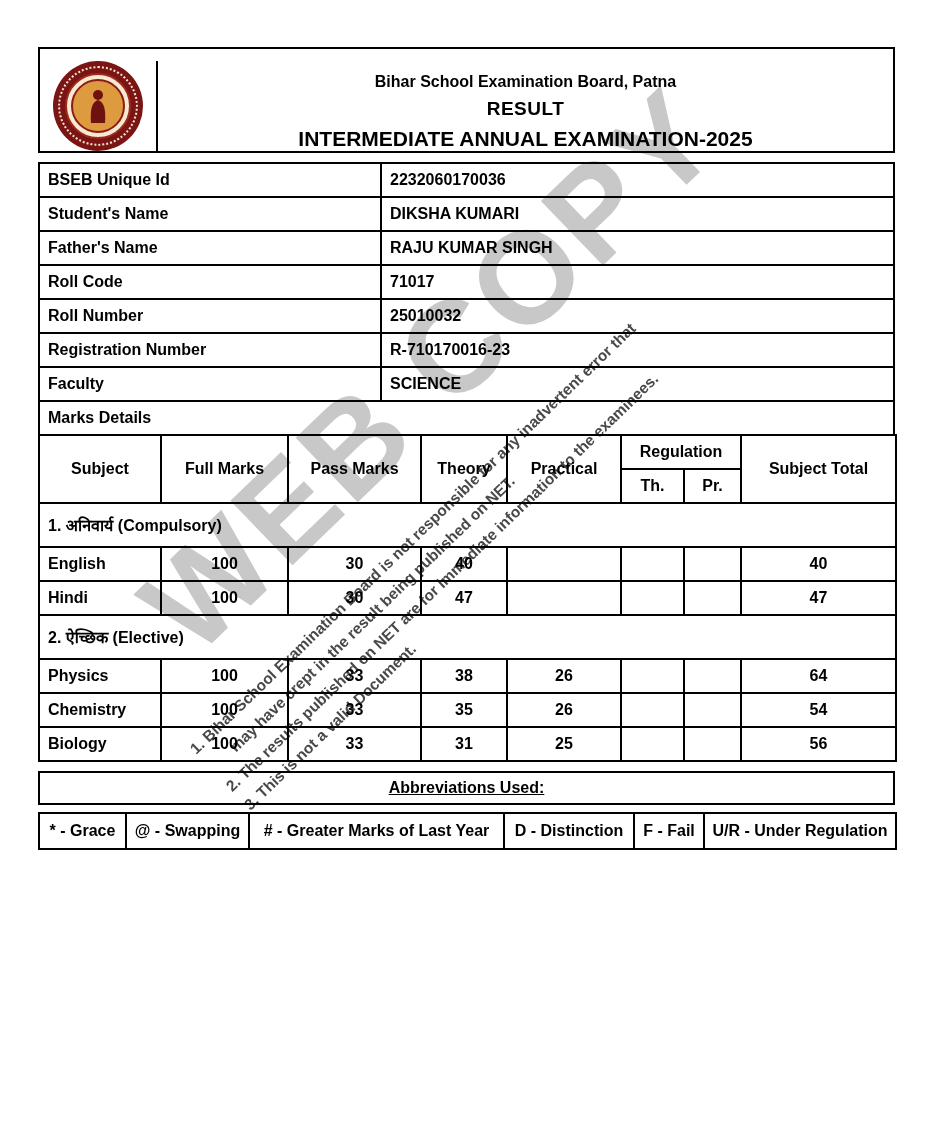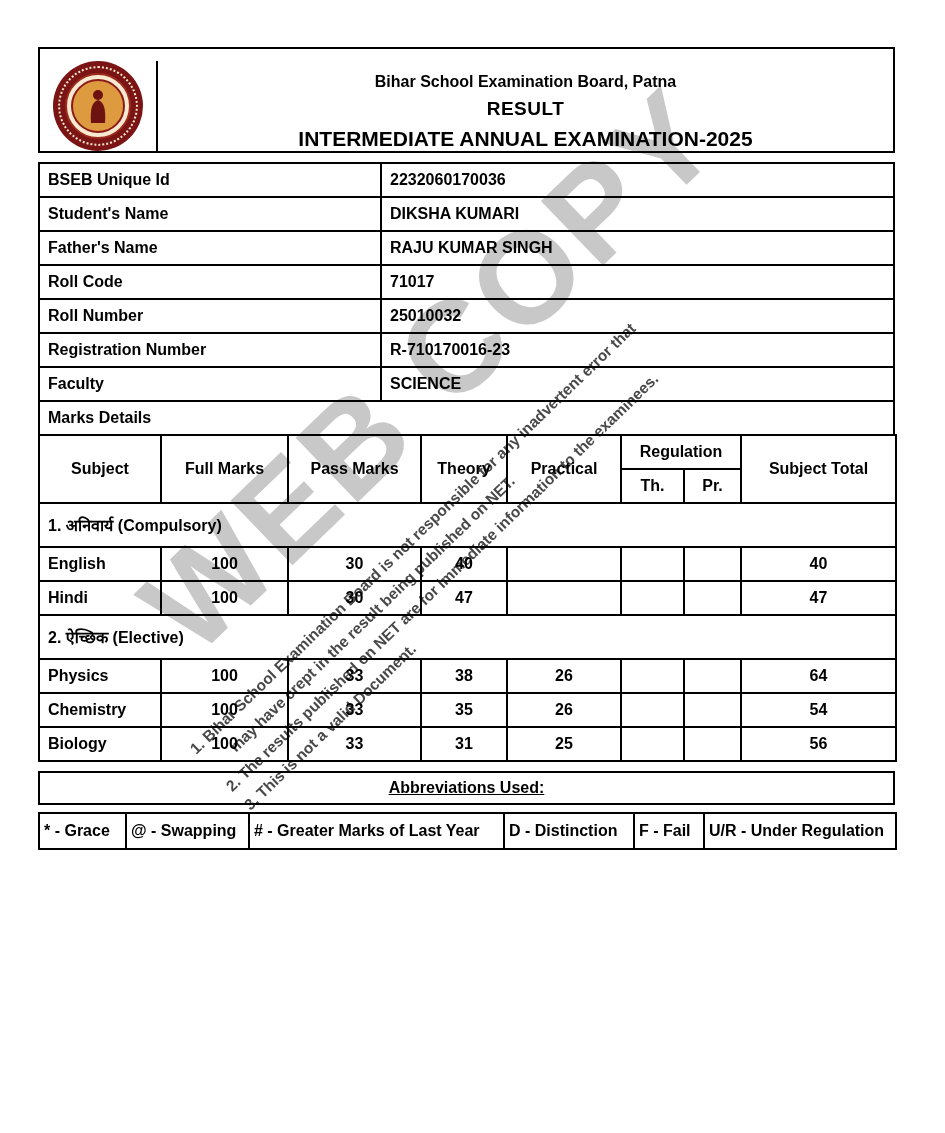--- a/index.html
+++ b/index.html
@@ -31,21 +31,21 @@
   td.c { text-align:center; padding:0 2px; }
   .marks-table { margin-top:-2px; }
   .marks-table td.hdr { text-align:center; padding:0 3px; }
   .marks-table td.subj-hdr { text-align:center; padding:0 0;margin-left:24px; }
   .section-row td { height:44px; }
   .final-table { margin-top:10px; }
   .abbr-title-table { margin-top:9px; }
   .abbr-title-table td { text-align:center; height:32px; }
   .underline { text-decoration:underline; }
   .abbr-items-table { margin-top:7px; }
-  .abbr-items-table td { text-align:left; padding:0 4px; height:36px; }
+  .abbr-items-table td { text-align:center; padding:0 4px; height:36px; }
 
   
   .watermark-layer { position:absolute; inset:0; z-index:1; pointer-events:none; }
   .web-copy {
     position:absolute; left:430px; top:370px;
     transform:translate(-50%,-50%) rotate(-44deg);
     font-size:130px; font-weight:bold; letter-spacing:4px;
     color:#b3b3b3; opacity:0.72; white-space:nowrap;
   }
   .disclaimers {

